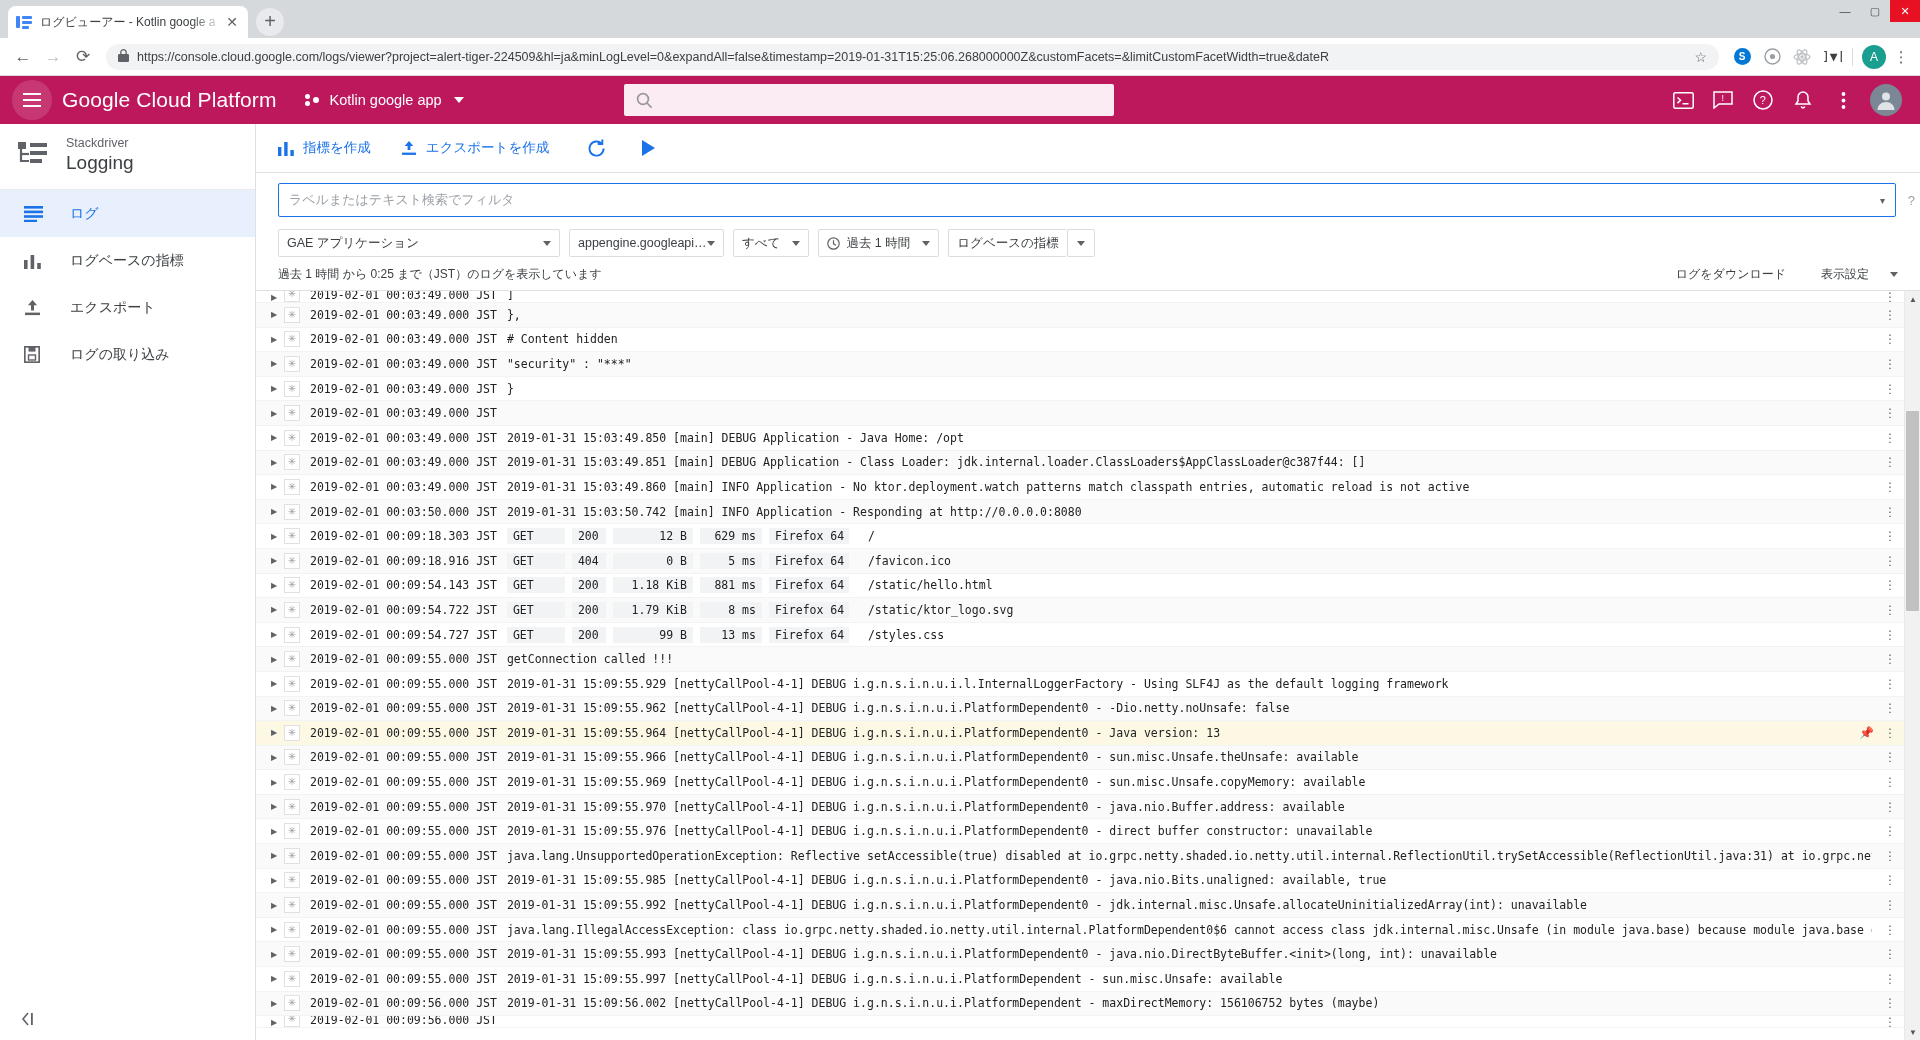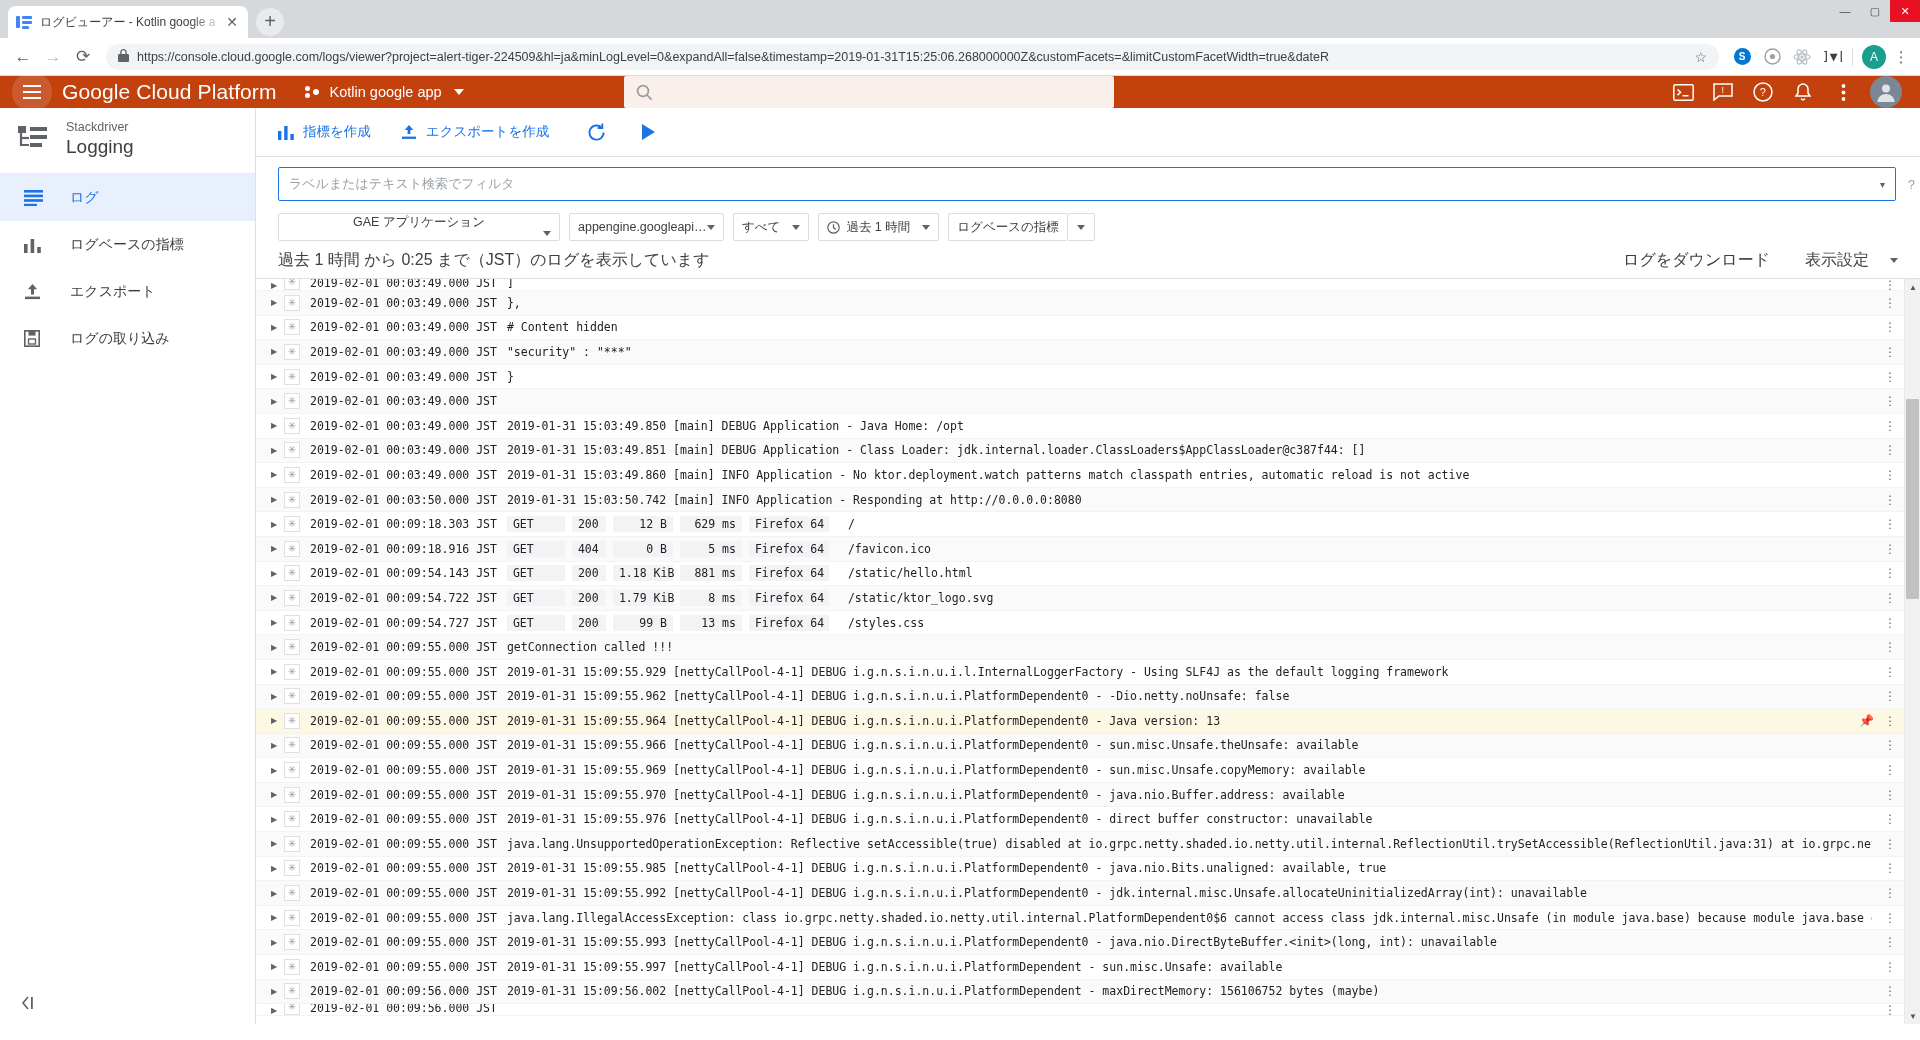--- a/index.html
+++ b/index.html
@@ -111,22 +111,22 @@
     width: 24px; height: 24px; border-radius: 50%;
     background: #1a9e8f; color: #fff;
     display: flex; align-items: center; justify-content: center;
     font-size: 12px; margin: 0 4px;
   }
   .kebab { color: #5f6368; font-size: 15px; letter-spacing: 0; width: 22px; text-align:center; }
   .toolbar-sep { width:1px; height:18px; background:#dadce0; margin:0 5px; }
 
   
   .gcp-header {
-    height: 32px;
-    background: #c2410c;
+    height: 48px;
+    background: #be185d;
     display: flex; align-items: center;
     padding: 0 12px;
     color: #fff;
   }
   .hamburger {
     width: 40px; height: 40px; border-radius: 50%;
     background: rgba(255,255,255,0.14);
     display: flex; flex-direction: column; align-items: center; justify-content: center;
     margin-right: 10px;
   }
@@ -228,31 +228,31 @@
     background: #fff;
     display: flex; align-items: center;
     padding: 0 8px;
     font-size: 12.5px; color: #3c4043;
     white-space: nowrap;
   }
   .sel .sel-caret {
     width:0;height:0;border-left:4px solid transparent;border-right:4px solid transparent;
     border-top:5px solid #5f6368; margin-left: 12px;
   }
-  .sel.wide { width: 282px; flex-direction: column; }
+  .sel.wide { width: 282px; }
   .sel.mid { width: 155px; }
   .sel .sel-text { overflow:hidden; text-overflow:ellipsis; }
   .sel-group { display:flex; }
   .sel-group .sel:first-child { border-right: none; }
   .clock-ic { margin-right: 6px; display:flex; }
 
   .status-row {
     display: flex; align-items: center;
     padding: 9px 22px 7px 22px;
-    font-size: 16px; color: #3c4043;
+    font-size: 12px; color: #3c4043;
   }
   .status-right { margin-left: auto; display: flex; align-items: center; gap: 35px; }
   .status-link { color: #3c4043; }
   .status-caret {
     width:0;height:0;border-left:4px solid transparent;border-right:4px solid transparent;
     border-top:5px solid #5f6368; margin-left:-14px;
   }
 
   
   .log-wrap {
@@ -300,21 +300,21 @@
 
   
   .http-cells { display: flex; align-items: center; gap: 0; }
   .hc {
     background: #f1f3f4; margin-right: 7px;
     padding: 1px 6px;
     display: inline-block;
   }
   .hc.method { width: 58px; }
   .hc.status { width: 34px; }
-  .hc.size { width: 60px; text-align: right; }
+  .hc.size { width: 80px; text-align: right; }
   .hc.lat { width: 62px; text-align: right; }
   .hc.agent { width: 80px; }
   .hc-path { margin-left: 12px; }
 
   
   .log-scroll {
     width: 16px; flex: 0 0 16px;
     background: #f1f1f1;
     border-left: 1px solid #e8e8e8;
     position: relative;

